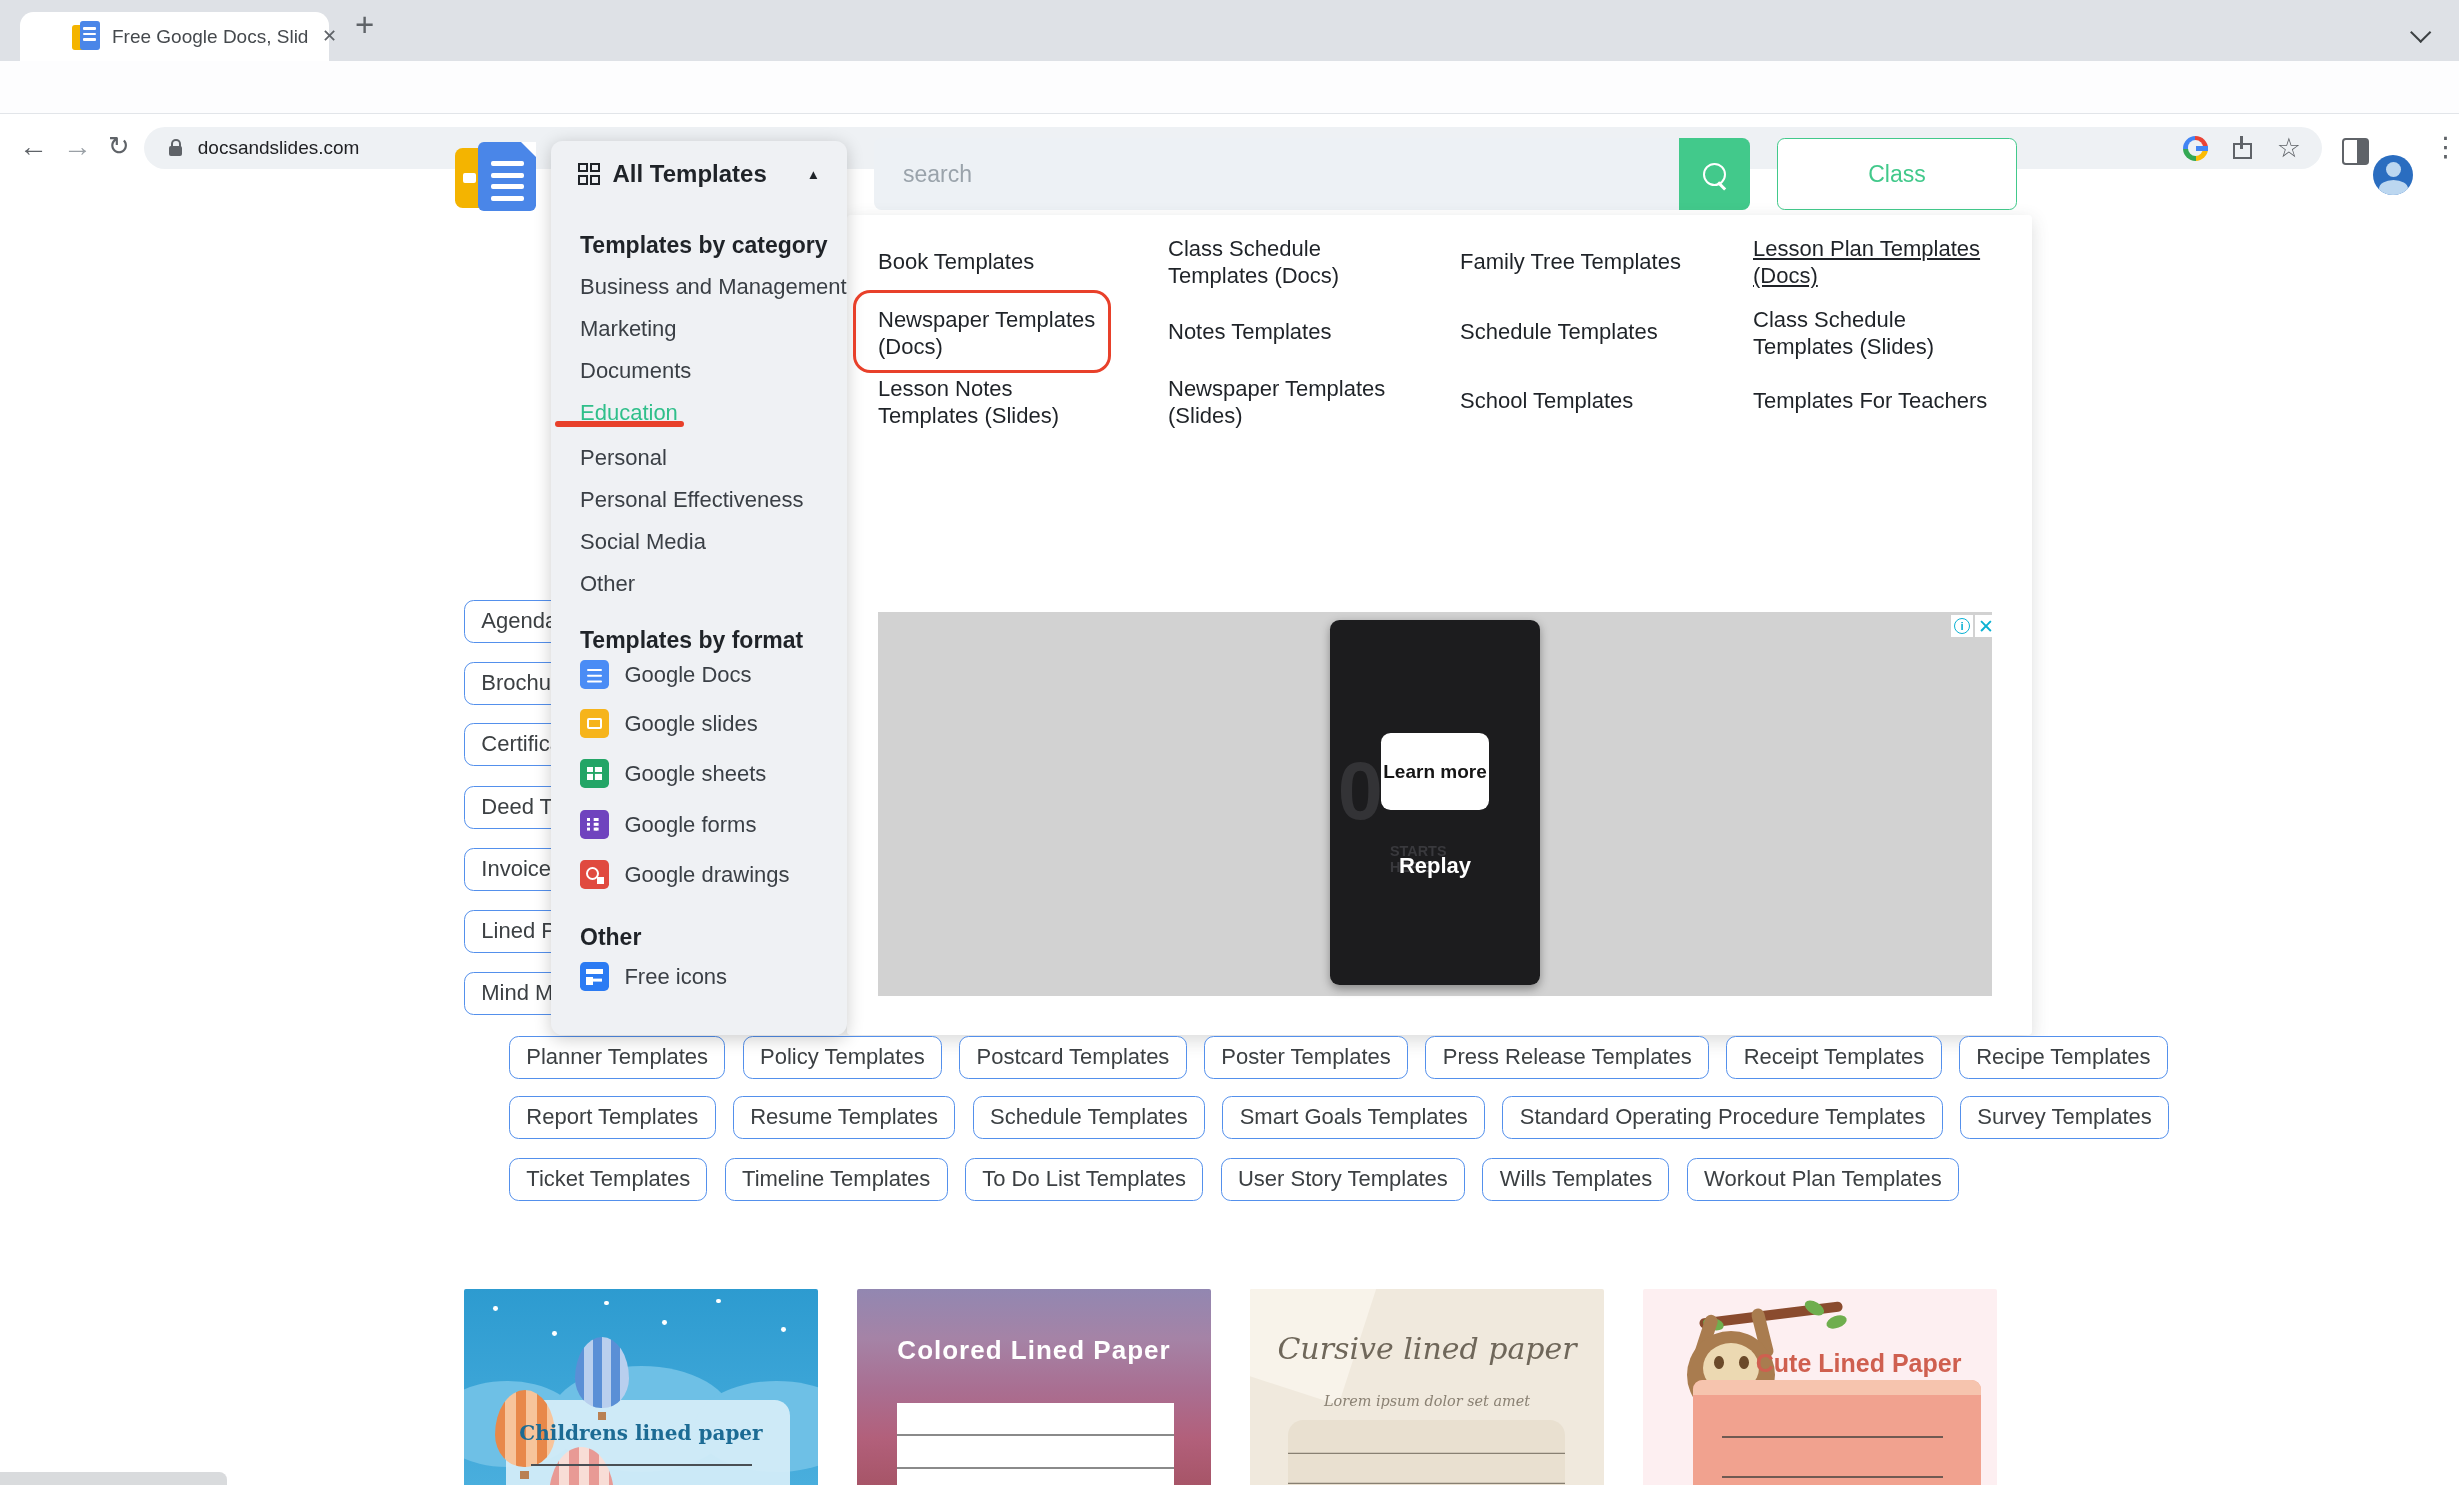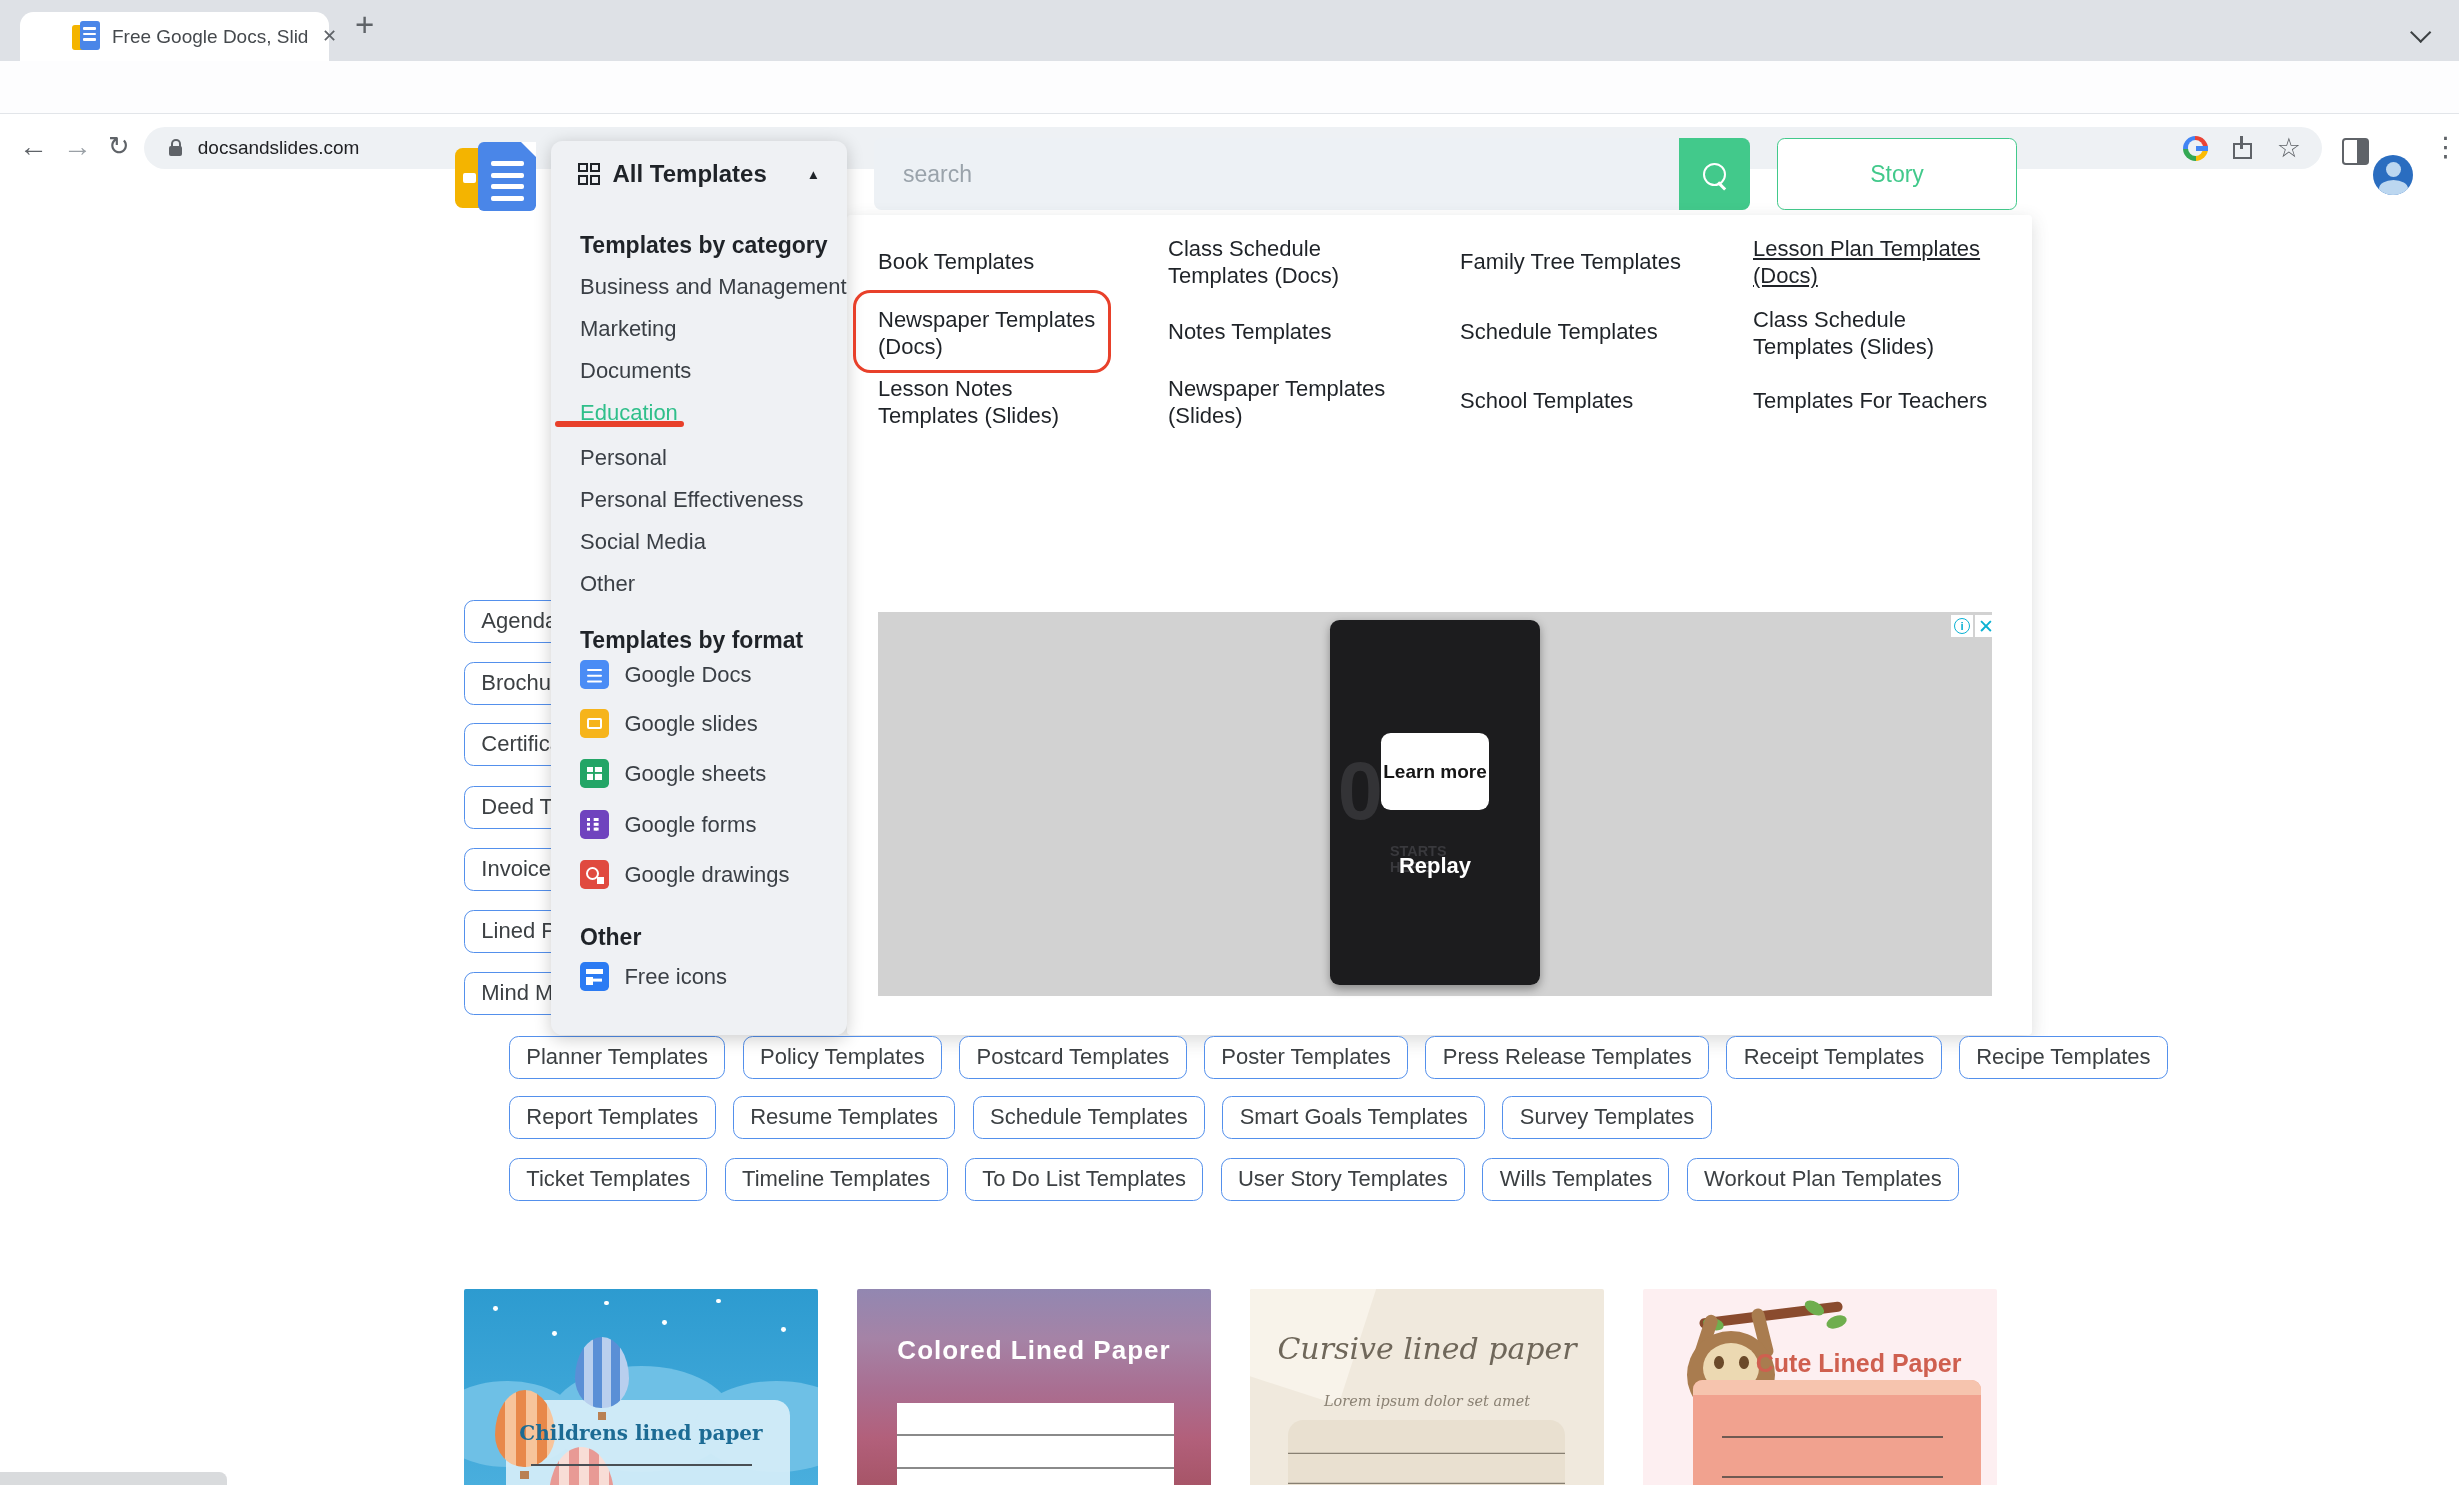--- a/index.html
+++ b/index.html
@@ -193,21 +193,21 @@
       <i style="top:54px;"></i>
     </span>
 </div>
 <div class="abs" id="searchbar">
   <input id="search-input" placeholder="search" style="">
 </div>
 <div class="abs" id="search-btn">
   <span class="mag"></span>
 </div>
 <div class="abs" id="blog-btn">
-  <span>Story</span>
+  <span>Class</span>
 </div>
 
 <div class="abs" id="mega"></div>
 <div class="abs mega-link w230" style="left:878px;top:248px;">Book Templates</div>
 <div class="abs mega-link w230" style="left:878px;top:306px;">Newspaper Templates (Docs)</div>
 <div class="abs mega-link w230" style="left:878px;top:375px;">Lesson Notes Templates (Slides)</div>
 <div class="abs mega-link w230" style="left:1168px;top:235px;">Class Schedule Templates (Docs)</div>
 <div class="abs mega-link w230" style="left:1168px;top:318px;">Notes Templates</div>
 <div class="abs mega-link w230" style="left:1168px;top:375px;">Newspaper Templates (Slides)</div>
 <div class="abs mega-link w260" style="left:1460px;top:248px;">Family Tree Templates</div>
@@ -299,20 +299,21 @@
   <div class="chip">Poster Templates</div>
   <div class="chip">Press Release Templates</div>
   <div class="chip">Receipt Templates</div>
   <div class="chip">Recipe Templates</div>
 </div>
 <div class="chip-row" style="top:1096px;">
   <div class="chip">Report Templates</div>
   <div class="chip">Resume Templates</div>
   <div class="chip">Schedule Templates</div>
   <div class="chip">Smart Goals Templates</div>
+  <div class="chip">Standard Operating Procedure Templates</div>
   <div class="chip">Survey Templates</div>
 </div>
 <div class="chip-row" style="top:1158px;">
   <div class="chip">Ticket Templates</div>
   <div class="chip">Timeline Templates</div>
   <div class="chip">To Do List Templates</div>
   <div class="chip">User Story Templates</div>
   <div class="chip">Wills Templates</div>
   <div class="chip">Workout Plan Templates</div>
 </div>

